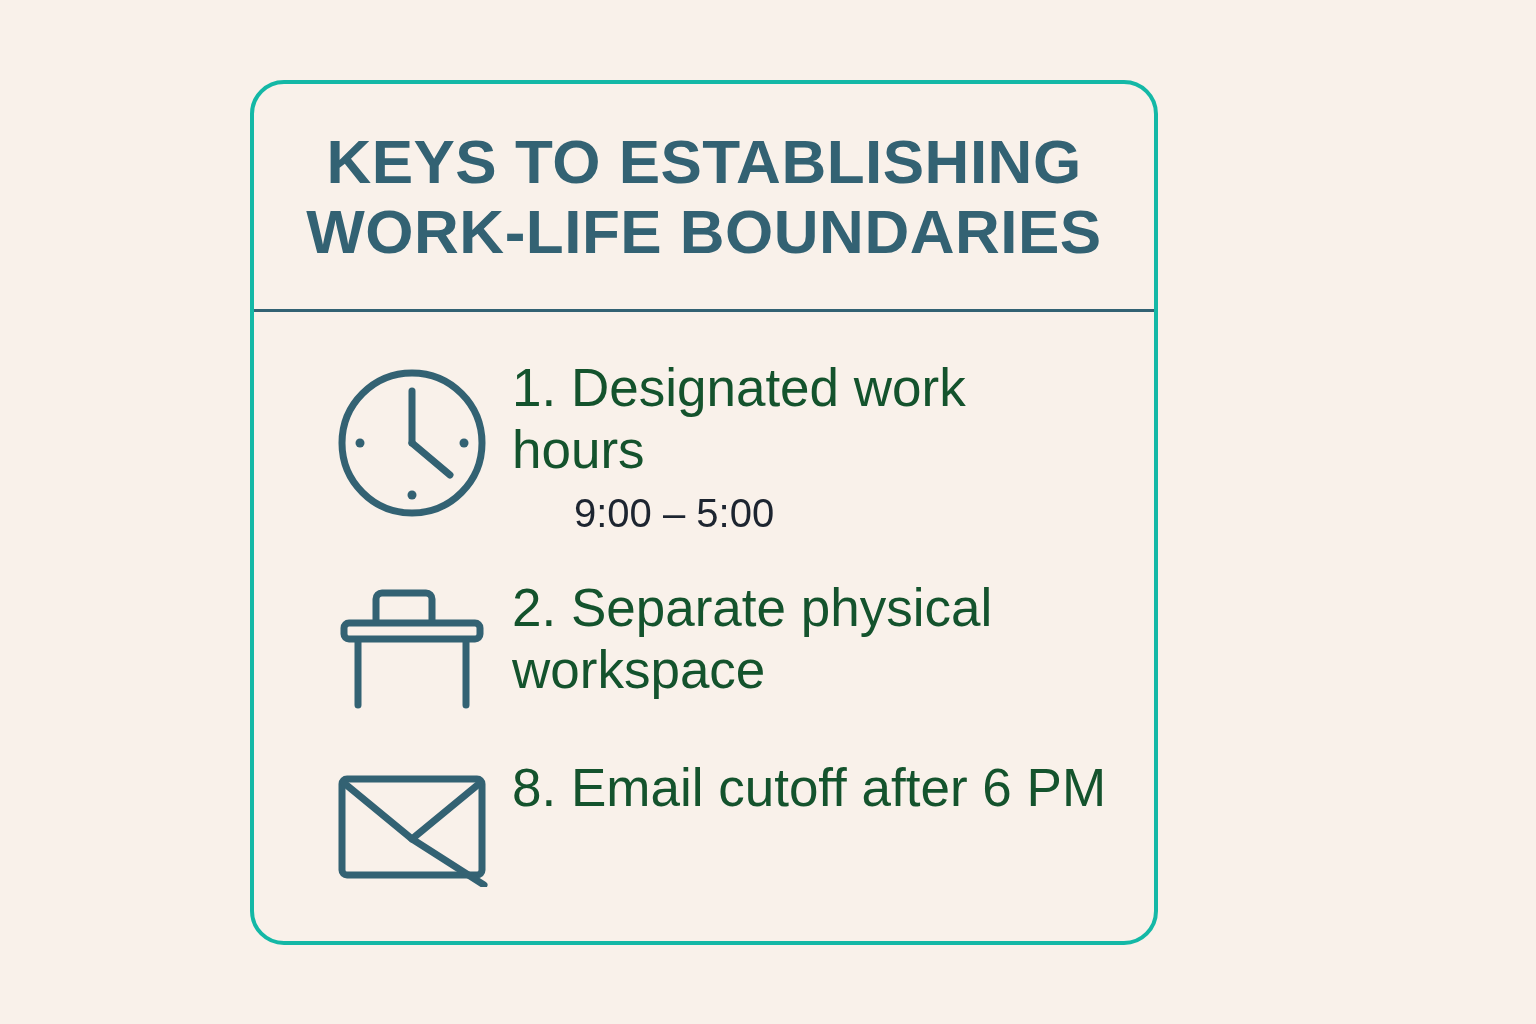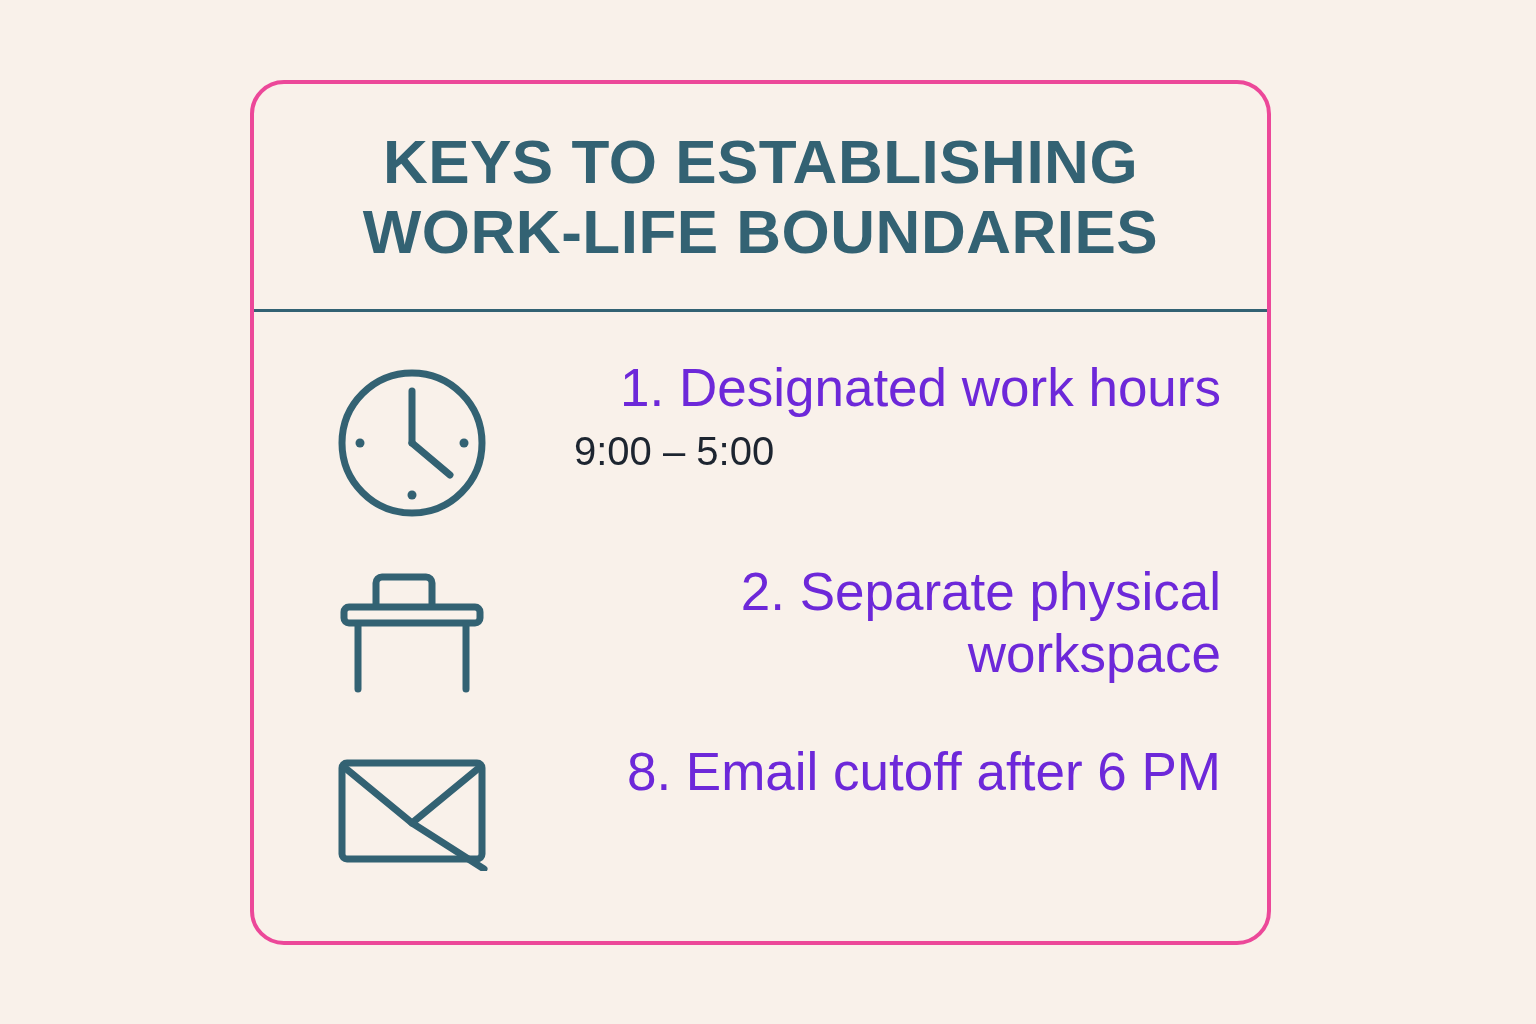--- a/index.html
+++ b/index.html
@@ -18,23 +18,23 @@
     position: relative;
     width: 1536px;
     height: 1024px;
     background: #f9f1ea;
   }
 
   .card {
     position: absolute;
     left: 250px;
     top: 80px;
-    width: 1021px;
+    width: 908px;
     height: 865px;
-    border: 4px solid #ec4899;
+    border: 4px solid #14b8a6;
     border-radius: 34px;
     box-sizing: border-box;
     background: transparent;
   }
 
   .card-header {
     position: absolute;
     left: 0;
     top: 0;
     right: 0;
@@ -81,26 +81,25 @@
     justify-content: center;
     padding-top: 4px;
   }
 
   .row-text {
     flex: 1 1 auto;
     padding-top: 2px;
   }
 
   .item-line {
-    color: #6d28d9;
+    color: #14532d;
     font-size: 53px;
     line-height: 1.17;
     font-weight: 400;
     font-family: "Liberation Sans", sans-serif;
-    text-align: right;
   }
 
   .item-sub {
     color: #1d2530;
     font-size: 40px;
     line-height: 1.3;
     margin-top: 6px;
     margin-left: 62px;
     font-family: "Liberation Sans", sans-serif;
   }

